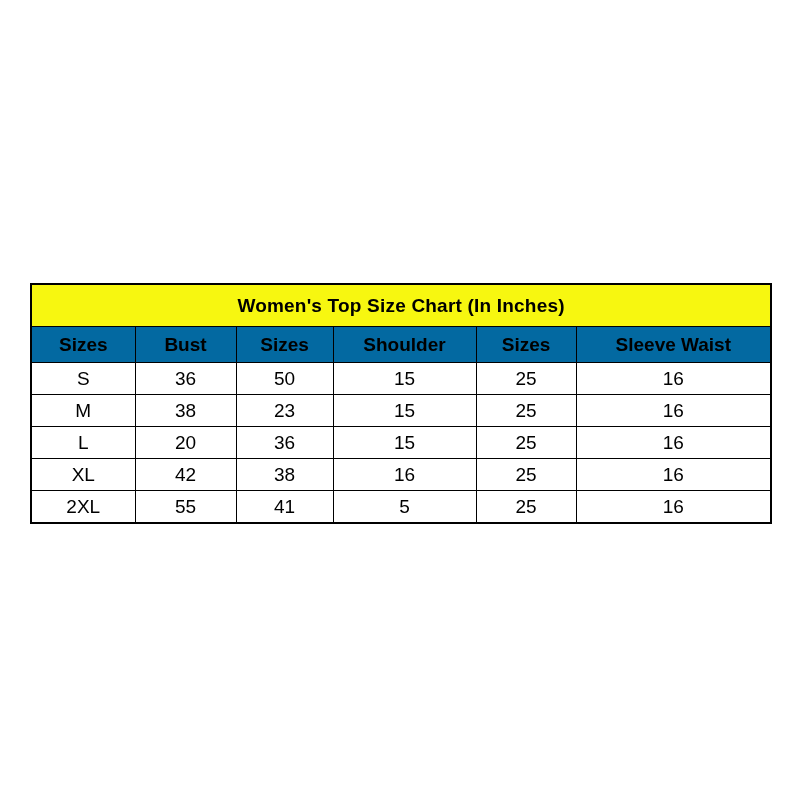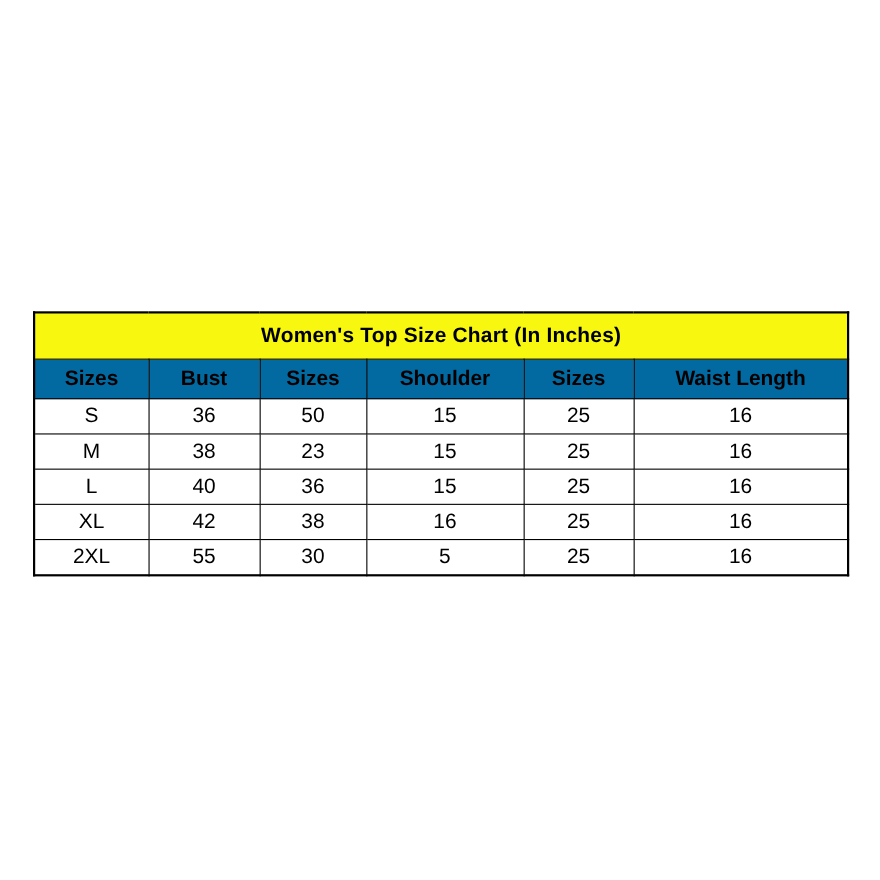--- a/index.html
+++ b/index.html
@@ -85,58 +85,58 @@
       <tbody>
         <tr>
           <td class="title-cell" colspan="6">Women's Top Size Chart (In Inches)</td>
         </tr>
         <tr class="header-row">
           <th>Sizes</th>
           <th>Bust</th>
           <th>Sizes</th>
           <th>Shoulder</th>
           <th>Sizes</th>
-          <th>Waist Length</th>
+          <th>Sleeve Waist</th>
         </tr>
         <tr class="body-row">
           <td>S</td>
           <td>36</td>
           <td>50</td>
           <td>15</td>
           <td>25</td>
           <td>16</td>
         </tr>
         <tr class="body-row">
           <td>M</td>
           <td>38</td>
           <td>23</td>
           <td>15</td>
           <td>25</td>
           <td>16</td>
         </tr>
         <tr class="body-row">
           <td>L</td>
-          <td>40</td>
+          <td>20</td>
           <td>36</td>
           <td>15</td>
           <td>25</td>
           <td>16</td>
         </tr>
         <tr class="body-row">
           <td>XL</td>
           <td>42</td>
           <td>38</td>
           <td>16</td>
           <td>25</td>
           <td>16</td>
         </tr>
         <tr class="body-row">
           <td>2XL</td>
           <td>55</td>
-          <td>30</td>
+          <td>41</td>
           <td>5</td>
           <td>25</td>
           <td>16</td>
         </tr>
       </tbody>
     </table>
   </div>
 </div>
 
 </body></html>

